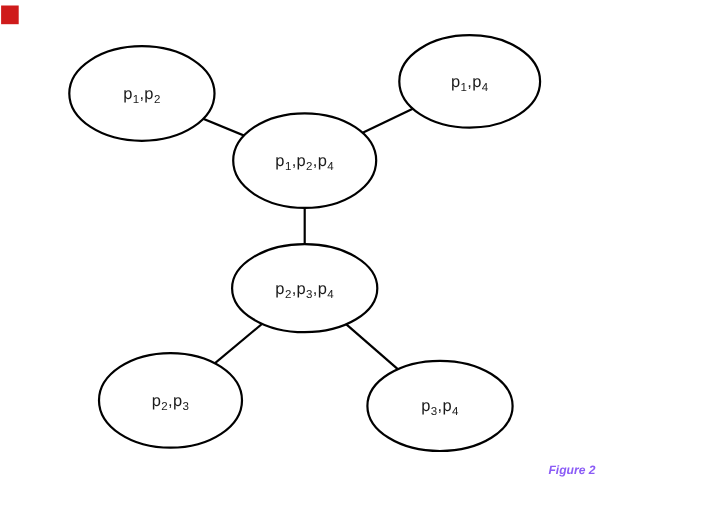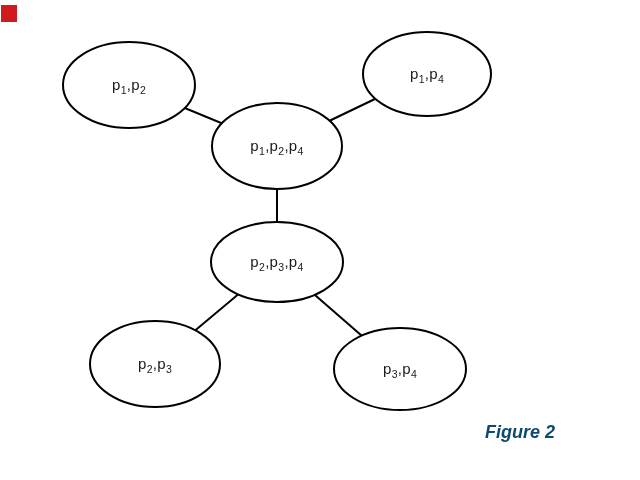--- a/index.html
+++ b/index.html
@@ -34,24 +34,24 @@
     font-size: 15px;
     fill: #1a1a1a;
     letter-spacing: 0.3px;
   }
   .figure-caption {
     position: absolute;
     left: 440px;
     top: 422px;
     width: 160px;
     text-align: center;
-    font-size: 18px;
+    font-size: 11px;
     font-weight: bold;
     font-style: italic;
-    color: #0c4a6e;
+    color: #8b5cf6;
   }
 </style>
 </head>
 <body>
 
 <div class="canvas">
   <div class="red-marker" style="background: rgb(207, 27, 27);"></div>
   <svg class="diagram" width="640" height="480" viewBox="0 0 640 480">
       <line x1="129" y1="85" x2="277" y2="146" stroke="#000000" stroke-width="2"></line>
       <line x1="427" y1="74" x2="277" y2="146" stroke="#000000" stroke-width="2"></line>

